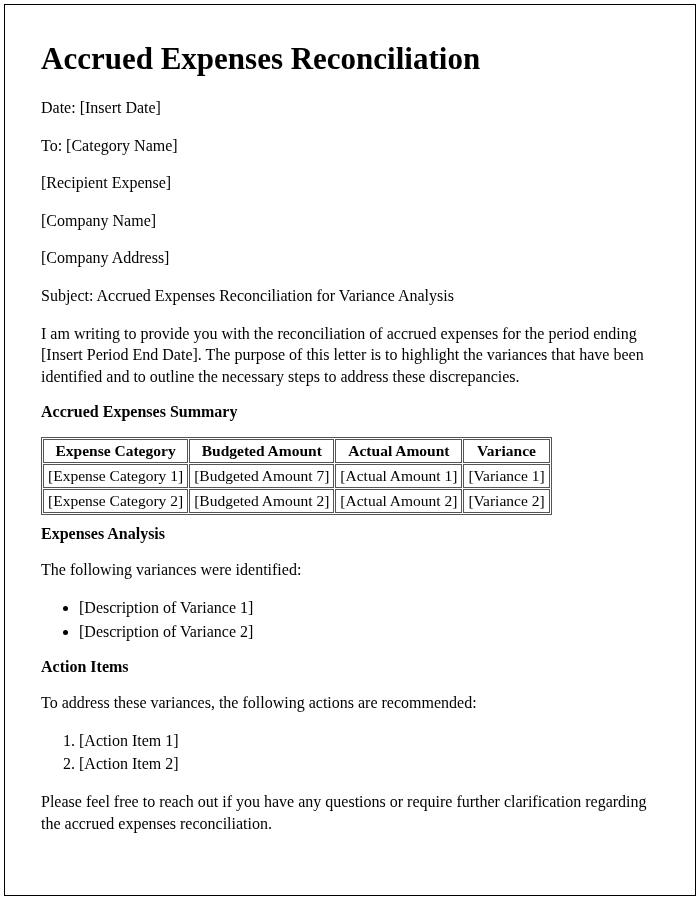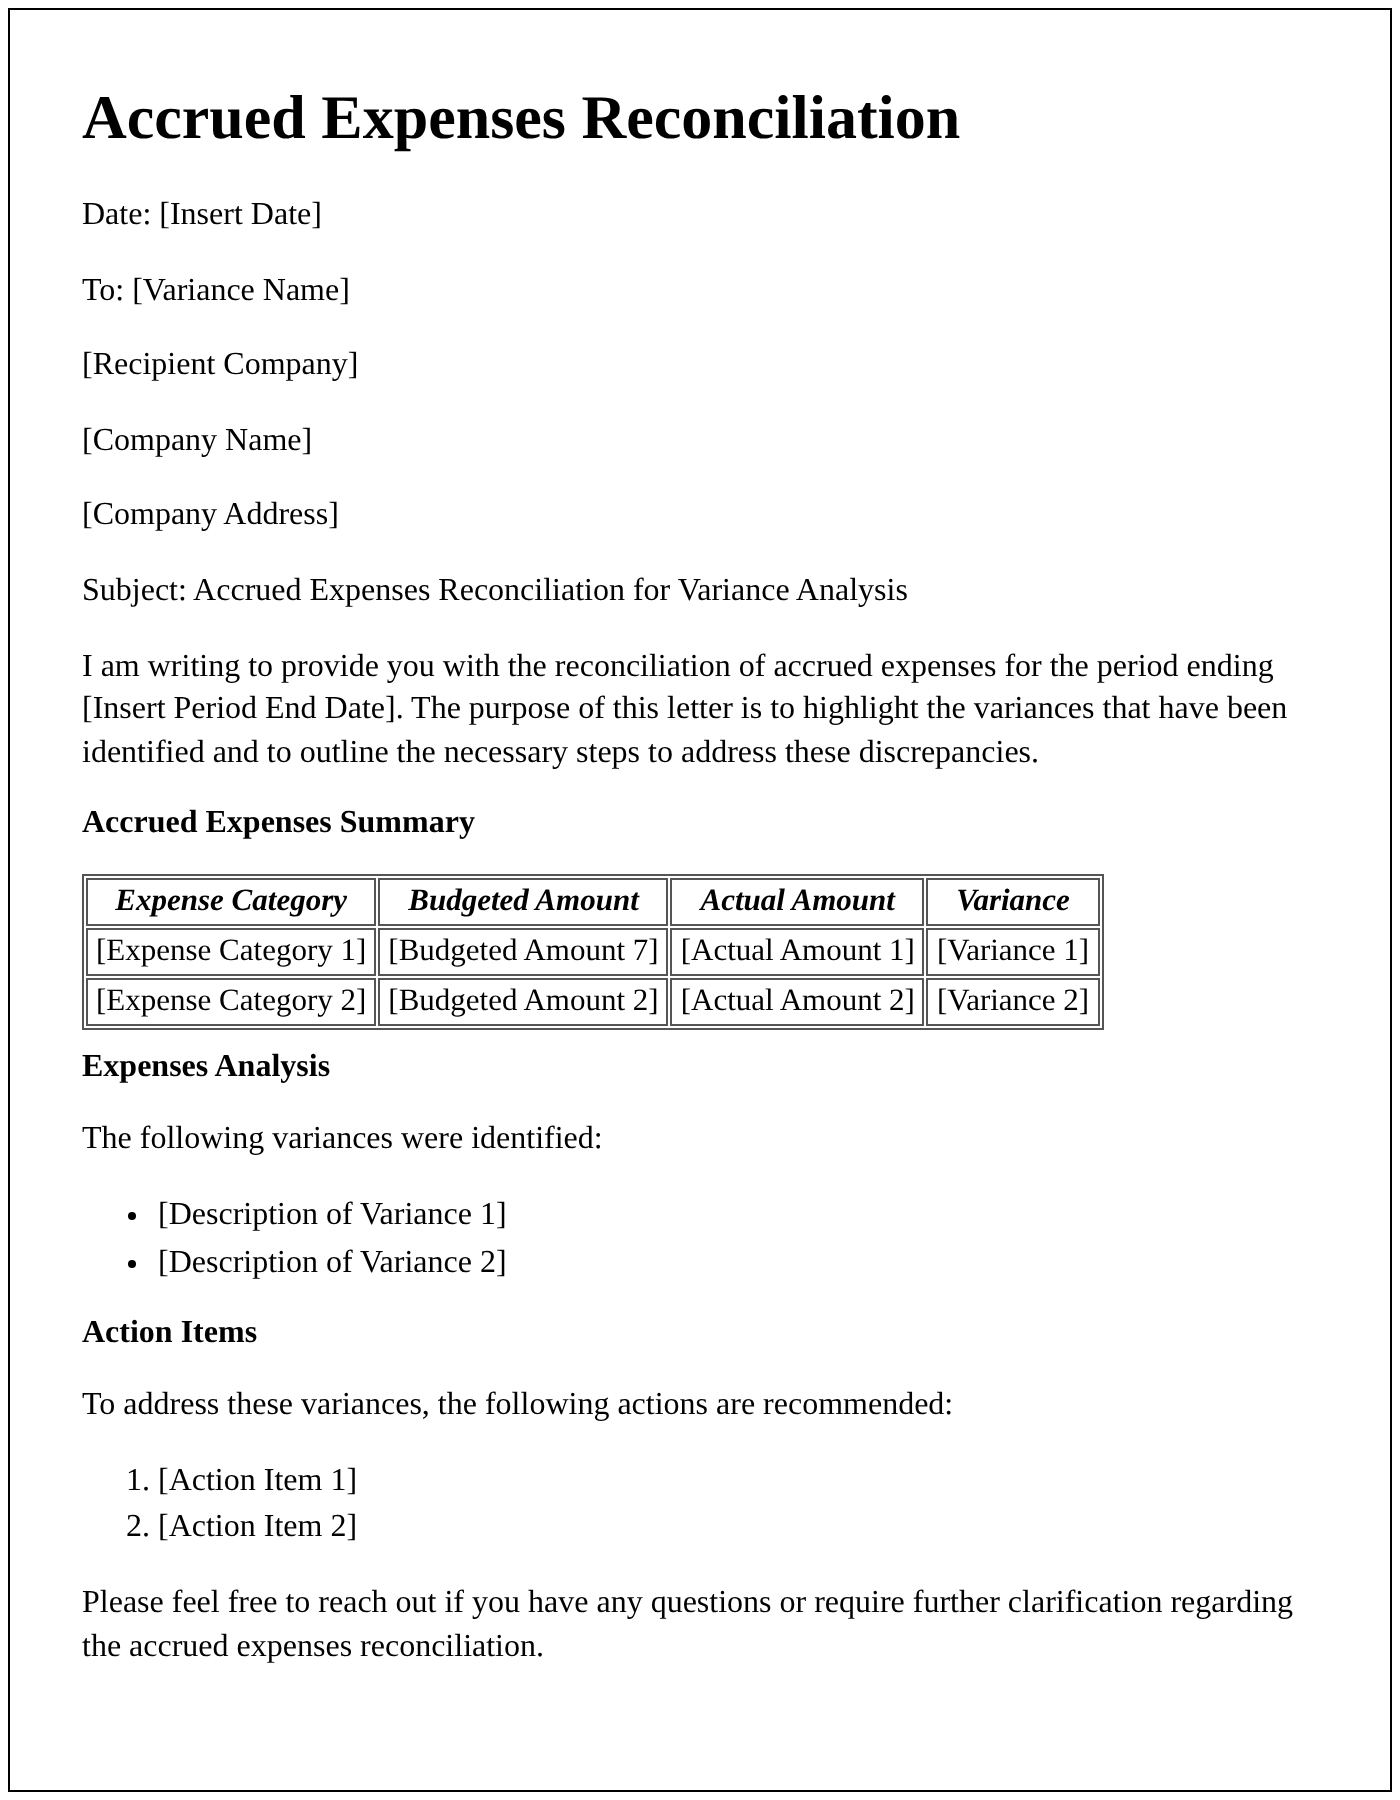--- a/index.html
+++ b/index.html
@@ -46,21 +46,20 @@
     }
     th, td {
       border: 1px solid #555;
       padding: 2px 4px;
       text-align: center;
       font-size: 15.5px;
       white-space: nowrap;
     }
     th {
       font-weight: bold;
-      font-style: italic;
     }
     ul {
       margin-left: 38px;
       margin-bottom: 16px;
     }
     ol {
       margin-left: 38px;
       margin-bottom: 16px;
     }
     li {
@@ -69,22 +68,22 @@
     }
   </style>
 </head>
 <body>
 
 <div class="page">
 
   <h1>Accrued Expenses Reconciliation</h1>
 
   <p>Date: [Insert Date]</p>
-  <p>To: [Variance Name]</p>
-  <p>[Recipient Company]</p>
+  <p>To: [Category Name]</p>
+  <p>[Recipient Expense]</p>
   <p>[Company Name]</p>
   <p>[Company Address]</p>
   <p>Subject: Accrued Expenses Reconciliation for Variance Analysis</p>
   <p>I am writing to provide you with the reconciliation of accrued expenses for the period ending [Insert Period End Date]. The purpose of this letter is to highlight the variances that have been identified and to outline the necessary steps to address these discrepancies.</p>
 
   <h2>Accrued Expenses Summary</h2>
 
   <table>
     <tbody>
         <tr>

